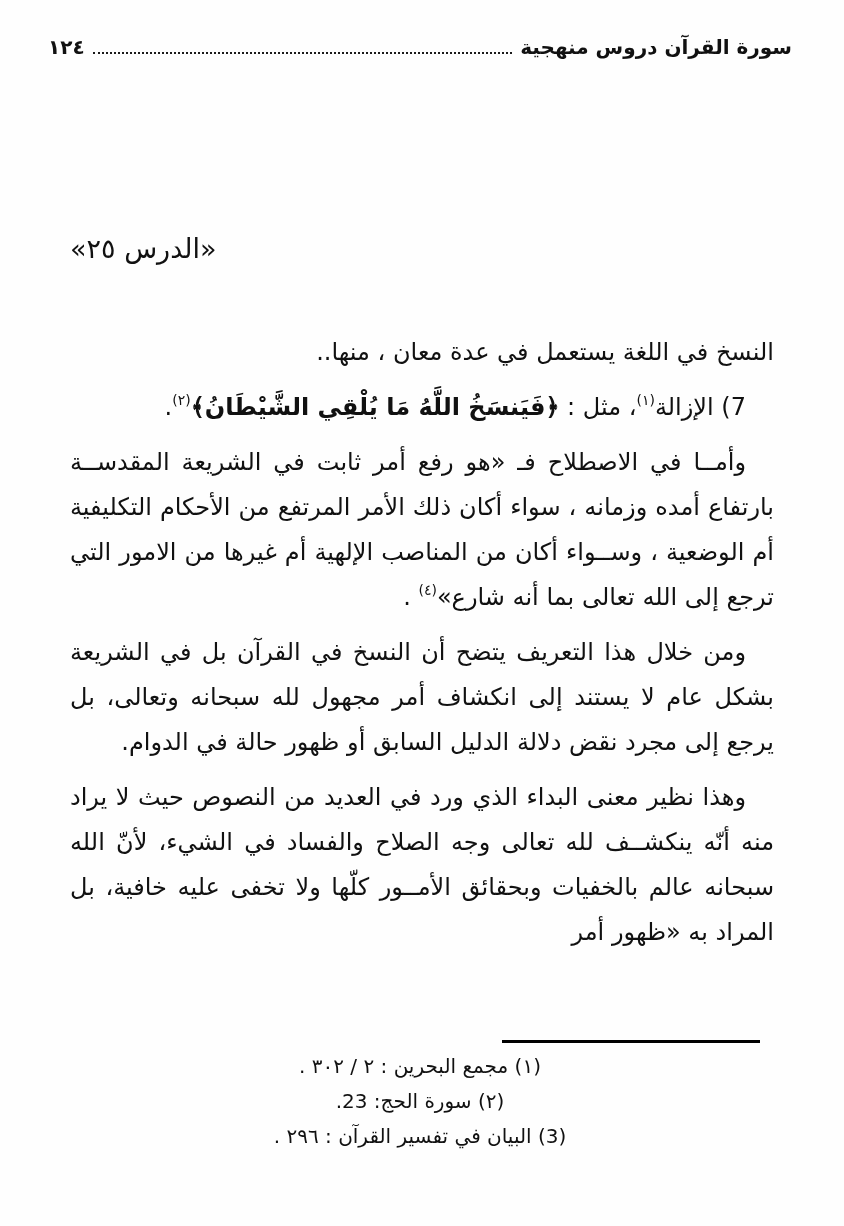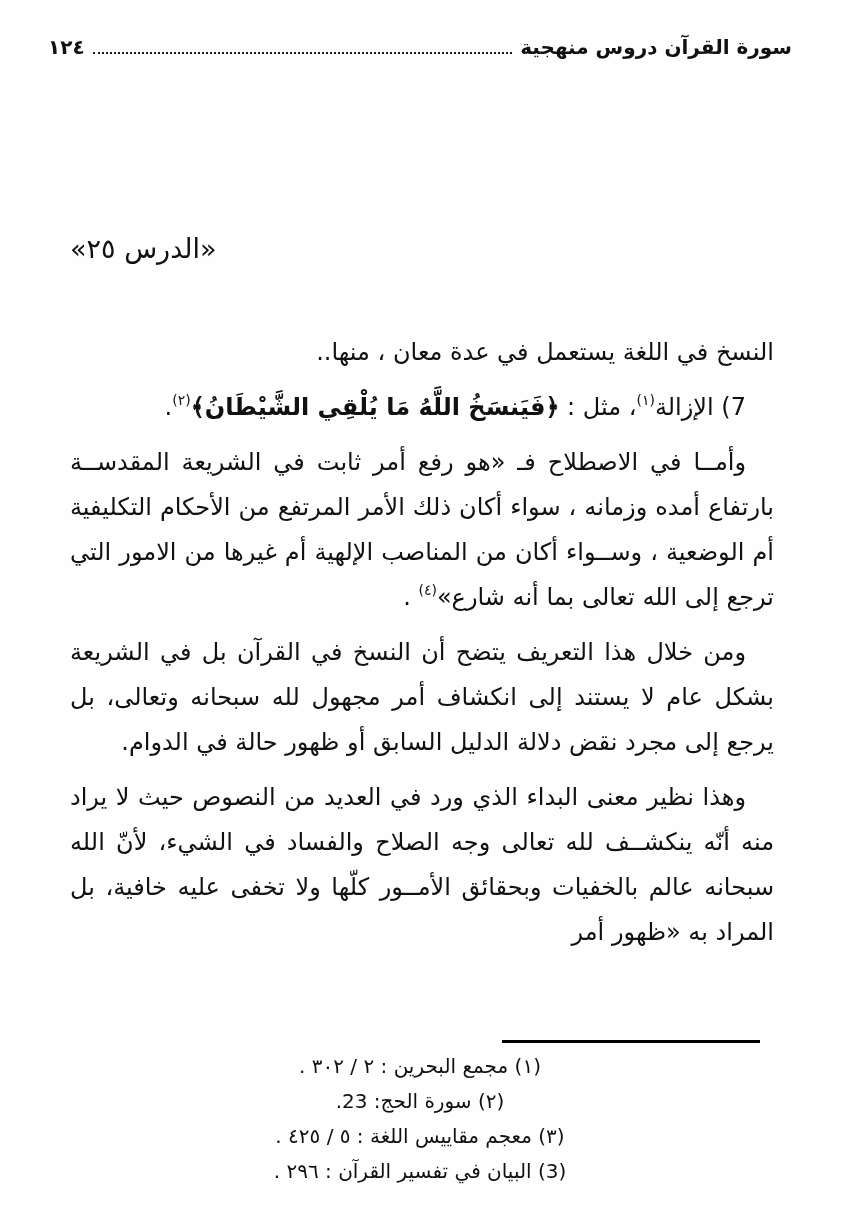--- a/index.html
+++ b/index.html
@@ -117,17 +117,16 @@
       <p class="para indent"><span>7) الإزالة</span><sup class="fn-mark">(١)</sup><span>، مثل : </span><b class="verse">﴿فَيَنسَخُ اللَّهُ مَا يُلْقِي الشَّيْطَانُ﴾</b><sup class="fn-mark">(٢)</sup><span>.</span></p>
       <p class="para indent"><span>وأمــا في الاصطلاح فـ «هو رفع أمر ثابت في الشريعة المقدســة بارتفاع أمده وزمانه ، سواء أكان ذلك الأمر المرتفع من الأحكام التكليفية أم الوضعية ، وســواء أكان من المناصب الإلهية أم غيرها من الامور التي ترجع إلى الله تعالى بما أنه شارع»</span><sup class="fn-mark">(٤)</sup><span> .</span></p>
       <p class="para indent"><span>ومن خلال هذا التعريف يتضح أن النسخ في القرآن بل في الشريعة بشكل عام لا يستند إلى انكشاف أمر مجهول لله سبحانه وتعالى، بل يرجع إلى مجرد نقض دلالة الدليل السابق أو ظهور حالة في الدوام.</span></p>
       <p class="para indent"><span>وهذا نظير معنى البداء الذي ورد في العديد من النصوص حيث لا يراد منه أنّه ينكشــف لله تعالى وجه الصلاح والفساد في الشيء، لأنّ الله سبحانه عالم بالخفيات وبحقائق الأمــور كلّها ولا تخفى عليه خافية، بل المراد به «ظهور أمر</span></p>
     </div>
 
   <div class="footnotes">
     <hr class="fn-rule">
     <div class="footnote">(١) مجمع البحرين : ٢ / ٣٠٢ .</div>
     <div class="footnote">(٢) سورة الحج: 23.</div>
-    <div class="footnote">(٣) معجم مقاييس اللغة : ٥ / ٤٢٥ .</div>
     <div class="footnote">(3) البيان في تفسير القرآن : ٢٩٦ .</div>
   </div>
 
 </div>
 
 </body></html>

